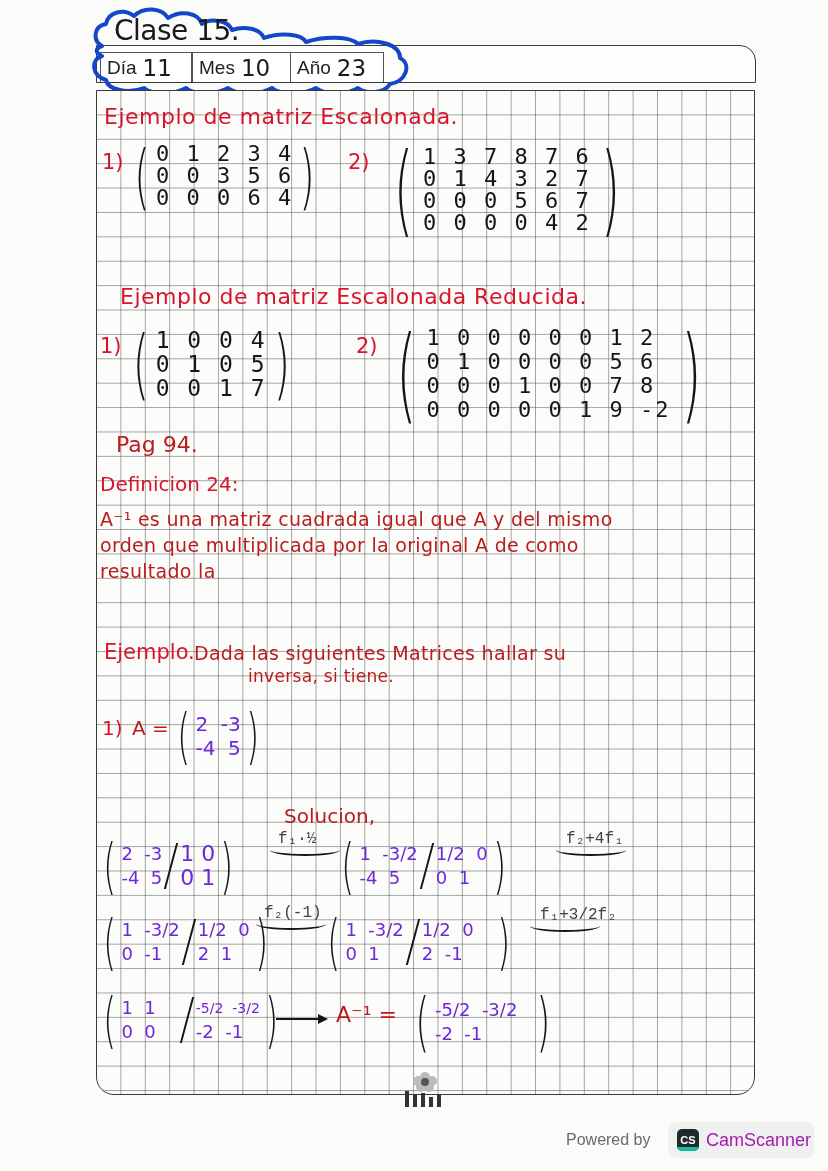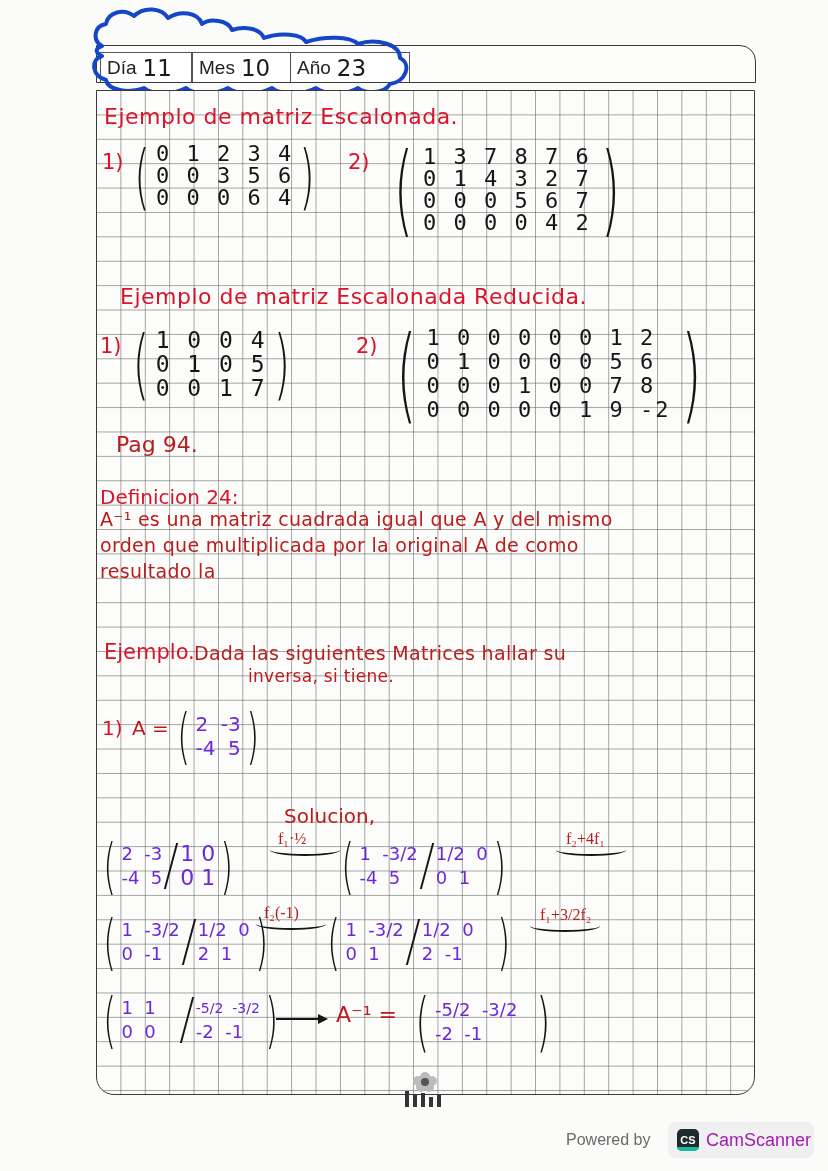--- a/index.html
+++ b/index.html
@@ -59,21 +59,21 @@
   .paren {
     font-family:"DejaVu Sans", sans-serif; font-weight:200; color:#151515;
     transform-origin:center; line-height:1;
   }
   .mrows { display:flex; flex-direction:column; }
   .mrow { font-family:"DejaVu Sans Mono", monospace; font-size:22px; line-height:22px; letter-spacing:2px; color:#151515; white-space:pre; }
   .aug { display:flex; align-items:center; }
   .aug .bar { width:2px; background:#151515; transform:skewX(-15deg); margin:0 8px; }
   .small-row { font-family:"DejaVu Sans", sans-serif; font-size:18px; line-height:24px; color:#6d28d9; white-space:pre; }
   .op {
-    position:absolute; font-family:Liberation Serif, serif; font-size:16px; color:#b91c1c; white-space:nowrap;
+    position:absolute; font-family:Liberation Mono, monospace; font-size:16px; color:#404040; white-space:nowrap;
   }
   .tilde {
     position:absolute; border-bottom:2px solid #151515; border-radius:0 0 50% 50%; height:10px;
   }
   .footer-logo { position:absolute; left:385px; top:1067px; width:80px; height:40px; }
   .powered {
     position:absolute; left:566px; top:1131px;
     font-family:"Liberation Sans", sans-serif; font-size:16px; color:#6a6a6a;
   }
   .cs-badge {
@@ -96,33 +96,34 @@
   <div class="header-strip"></div>
 
   <div class="date-box" style="left:100px;width:92px;text-align:center;">
     <span>Día</span>
     <span class="hw">11</span>
   </div>
   <div class="date-box" style="left:192px;width:114px;">
     <span>Mes</span>
     <span class="hw">10</span>
   </div>
-  <div class="date-box" style="left:290px;width:120px;">
+  <div class="date-box" style="left:290px;width:94px;">
     <span>Año</span>
     <span class="hw">23</span>
   </div>
 
   <svg class="cloud" viewBox="0 0 326 90">
     <path d="M14,42 C4,36 6,22 18,20 C20,8 36,4 46,12 C56,2 74,4 80,14 C92,6 110,8 114,20
              C122,14 140,16 144,26 C156,22 172,24 176,34 C192,28 214,30 218,38 C236,32 262,32 270,40
              C288,34 312,40 312,54 C324,60 318,78 302,80 C296,90 278,90 270,84
              C258,92 236,90 228,84 C214,92 190,90 184,84 C170,92 148,90 140,84
              C126,92 104,90 98,84 C84,92 62,90 56,84 C40,90 20,86 18,76
              C4,72 2,56 14,52 C6,48 8,44 14,42 Z" fill="none" stroke="#1546c8" stroke-width="4" stroke-linejoin="round"></path>
   </svg>
+  <div class="title">Clase 15.</div>
 
   <div class="grid"></div>
 
   <div class="hw-text red heading" style="left:104px;top:104px;">Ejemplo de matriz Escalonada.</div>
 
   <div class="hw-text red" style="left:102px;top:150px;font-size:21px;">1)</div>
   <div class="matrix" style="left:128px;top:140px;">
     <span class="paren" style="font-size:72px;transform:scaleX(0.55);">(</span>
     <div class="mrows">
       <div class="mrow">0 1 2 3 4</div>
@@ -164,21 +165,21 @@
       <div class="mrow" style="font-size:22px;line-height:24px;">1 0 0 0 0 0 1 2</div>
       <div class="mrow" style="font-size:22px;line-height:24px;">0 1 0 0 0 0 5 6</div>
       <div class="mrow" style="font-size:22px;line-height:24px;">0 0 0 1 0 0 7 8</div>
       <div class="mrow" style="font-size:22px;line-height:24px;">0 0 0 0 0 1 9 -2</div>
     </div>
     <span class="paren" style="font-size:104px;transform:scaleX(0.5);">)</span>
   </div>
 
   <div class="hw-text" style="left:116px;top:432px;font-size:22px;">Pag 94.</div>
 
-  <div class="hw-text red" style="left:100px;top:485px;font-size:20px;">Definicion 24:</div>
+  <div class="hw-text red" style="left:100px;top:472px;font-size:20px;">Definicion 24:</div>
   <div class="hw-text body-line" style="left:100px;top:508px;">A⁻¹ es una matriz cuadrada igual que A y del mismo</div>
   <div class="hw-text body-line" style="left:100px;top:534px;">orden que multiplicada por la original A de como</div>
   <div class="hw-text body-line" style="left:100px;top:560px;">resultado la</div>
 
   <div class="hw-text red" style="left:104px;top:640px;font-size:21px;">Ejemplo.</div>
   <div class="hw-text body-line" style="left:194px;top:642px;">Dada las siguientes Matrices hallar su</div>
   <div class="hw-text body-line" style="left:248px;top:666px;font-size:17px;">inversa, si tiene.</div>
 
   <div class="hw-text red" style="left:102px;top:716px;font-size:20px;">1)</div>
   <div class="hw-text" style="left:132px;top:716px;font-size:20px;">A =</div>

